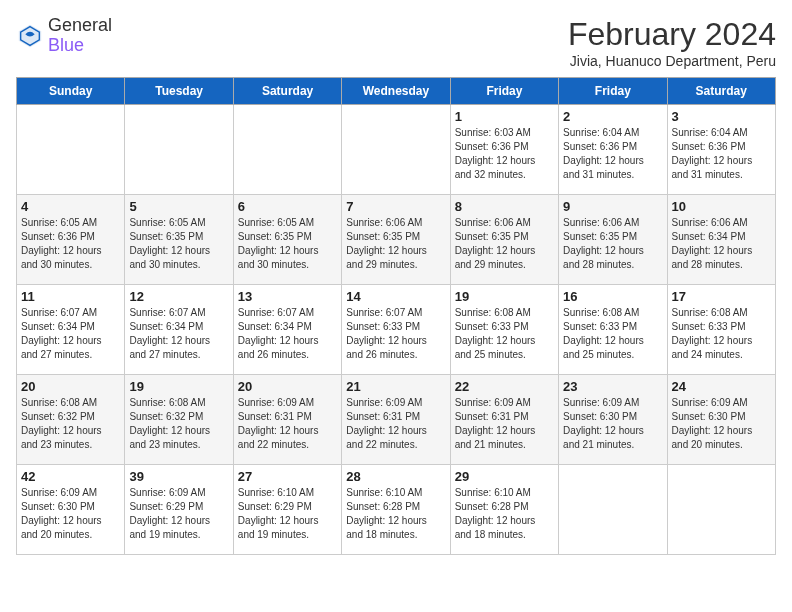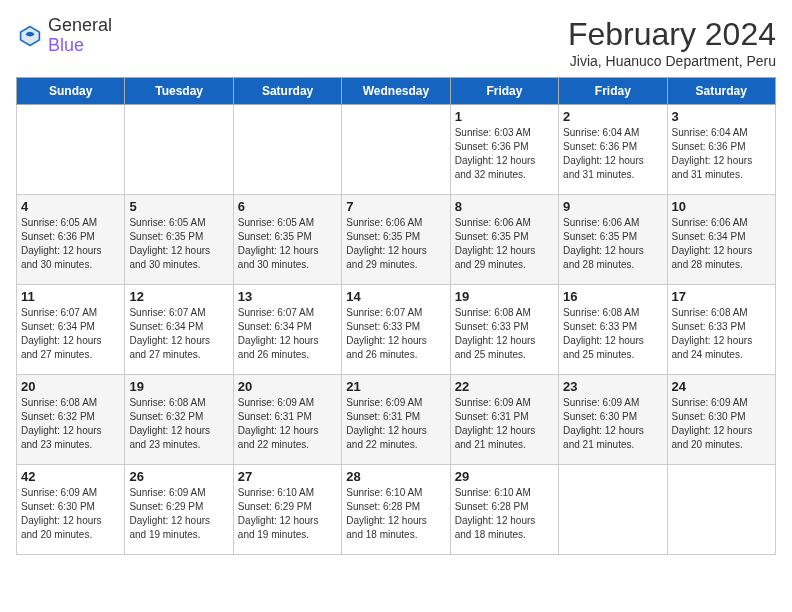--- a/index.html
+++ b/index.html
@@ -226,21 +226,21 @@
           <span class="day-num">24</span>
           <div class="day-info">Sunrise: 6:09 AM<br>Sunset: 6:30 PM<br>Daylight: 12 hours<br>and 20 minutes.</div>
         </td>
       </tr>
       <tr>
         <td>
           <span class="day-num">42</span>
           <div class="day-info">Sunrise: 6:09 AM<br>Sunset: 6:30 PM<br>Daylight: 12 hours<br>and 20 minutes.</div>
         </td>
         <td>
-          <span class="day-num">26</span>
+          <span class="day-num">39</span>
           <div class="day-info">Sunrise: 6:09 AM<br>Sunset: 6:29 PM<br>Daylight: 12 hours<br>and 19 minutes.</div>
         </td>
         <td>
           <span class="day-num">27</span>
           <div class="day-info">Sunrise: 6:10 AM<br>Sunset: 6:29 PM<br>Daylight: 12 hours<br>and 19 minutes.</div>
         </td>
         <td>
           <span class="day-num">28</span>
           <div class="day-info">Sunrise: 6:10 AM<br>Sunset: 6:28 PM<br>Daylight: 12 hours<br>and 18 minutes.</div>
         </td>

